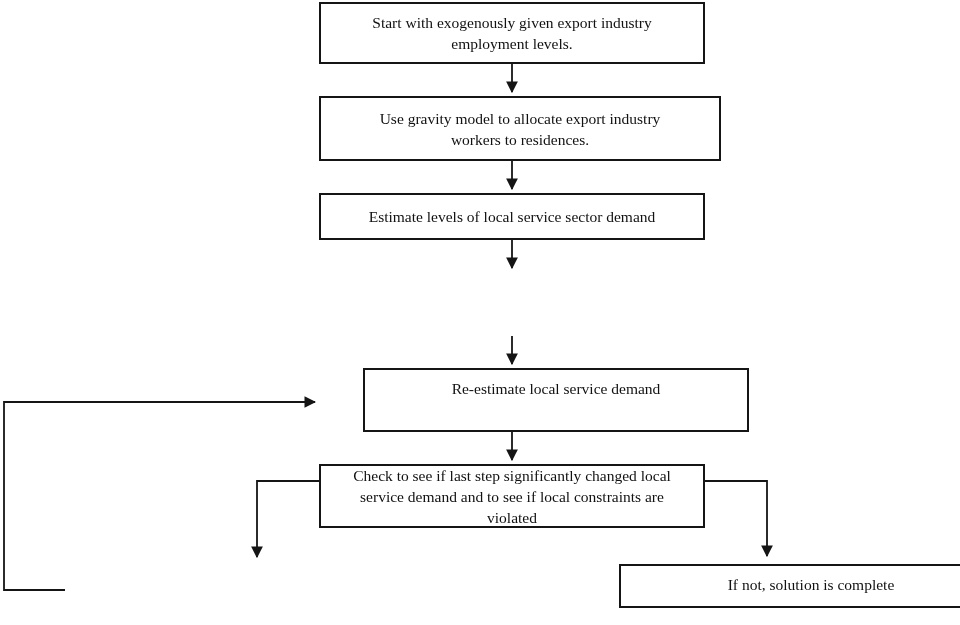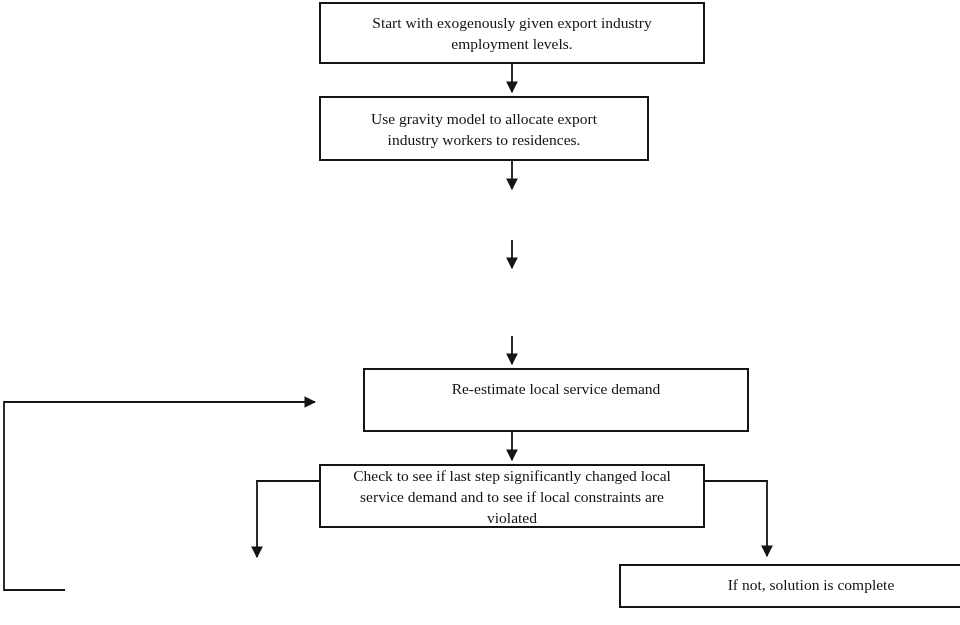--- a/index.html
+++ b/index.html
@@ -37,21 +37,21 @@
     line-height: 21px;
     padding: 2px 32px;
   }
   .node.top-aligned {
     align-items: flex-start;
     padding-top: 8px;
     margin-left: 44px;
   }
   
   #n-start        { left: 319px; top: 2px;   width: 386px; height: 62px; }
-  #n-gravity      { left: 319px; top: 96px;  width: 330px; height: 65px; }
+  #n-gravity      { left: 319px; top: 96px;  width: 402px; height: 65px; }
   #n-estimate     { left: 319px; top: 193px; width: 386px; height: 47px; }
   #n-allocate     { left: 319px; top: 272px; width: 386px; height: 64px; }
   #n-reestimate   { left: 319px; top: 368px; width: 386px; height: 64px; }
   #n-check        { left: 319px; top: 464px; width: 386px; height: 64px; }
   
   #n-iterate      { left: 65px;  top: 561px; width: 384px; height: 61px; }
   #n-complete     { left: 575px; top: 564px; width: 384px; height: 44px; }
 </style>
 </head>
 <body>
@@ -77,20 +77,23 @@
   </svg>
 
   <div class="node" id="n-start">
     <span>Start with exogenously given export industry employment levels.</span>
   </div>
 
   <div class="node" id="n-gravity">
     <span>Use gravity model to allocate export industry workers to residences.</span>
   </div>
 
+  <div class="node" id="n-estimate">
+    <span>Estimate levels of local service sector demand</span>
+  </div>
 
 
   <div class="node top-aligned" id="n-reestimate">
     <span>Re-estimate local service demand</span>
   </div>
 
   <div class="node" id="n-check">
     <span>Check to see if last step significantly changed local service demand and to see if local constraints are violated</span>
   </div>
 

